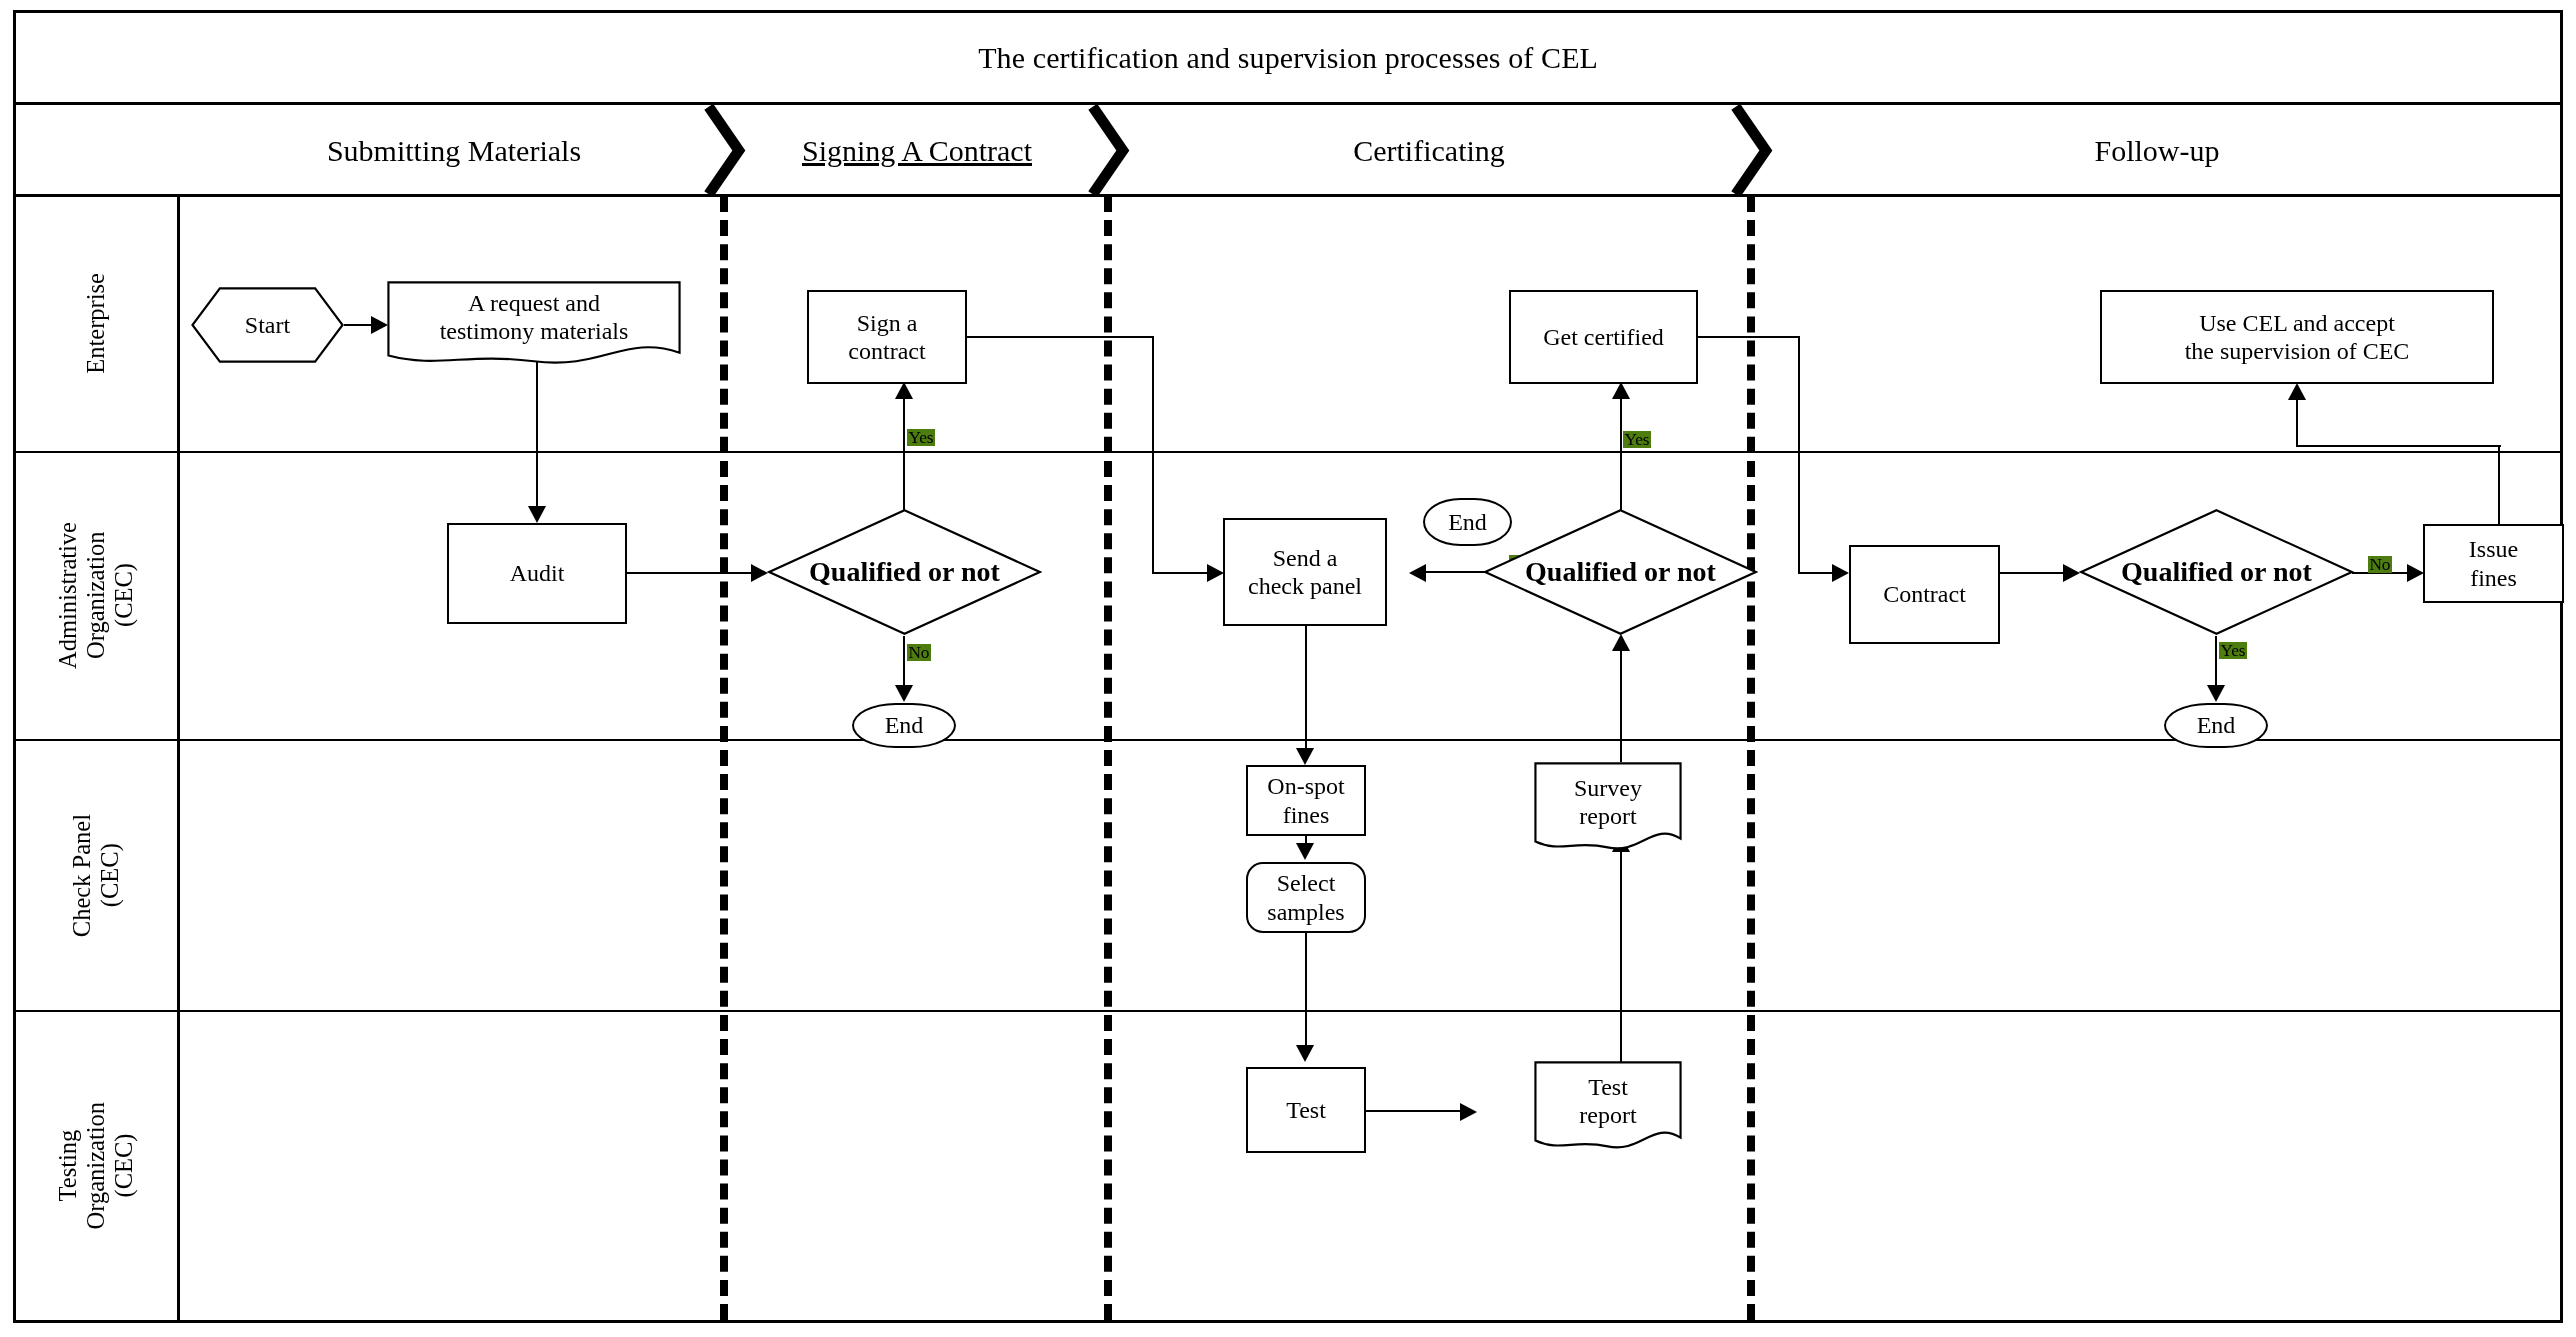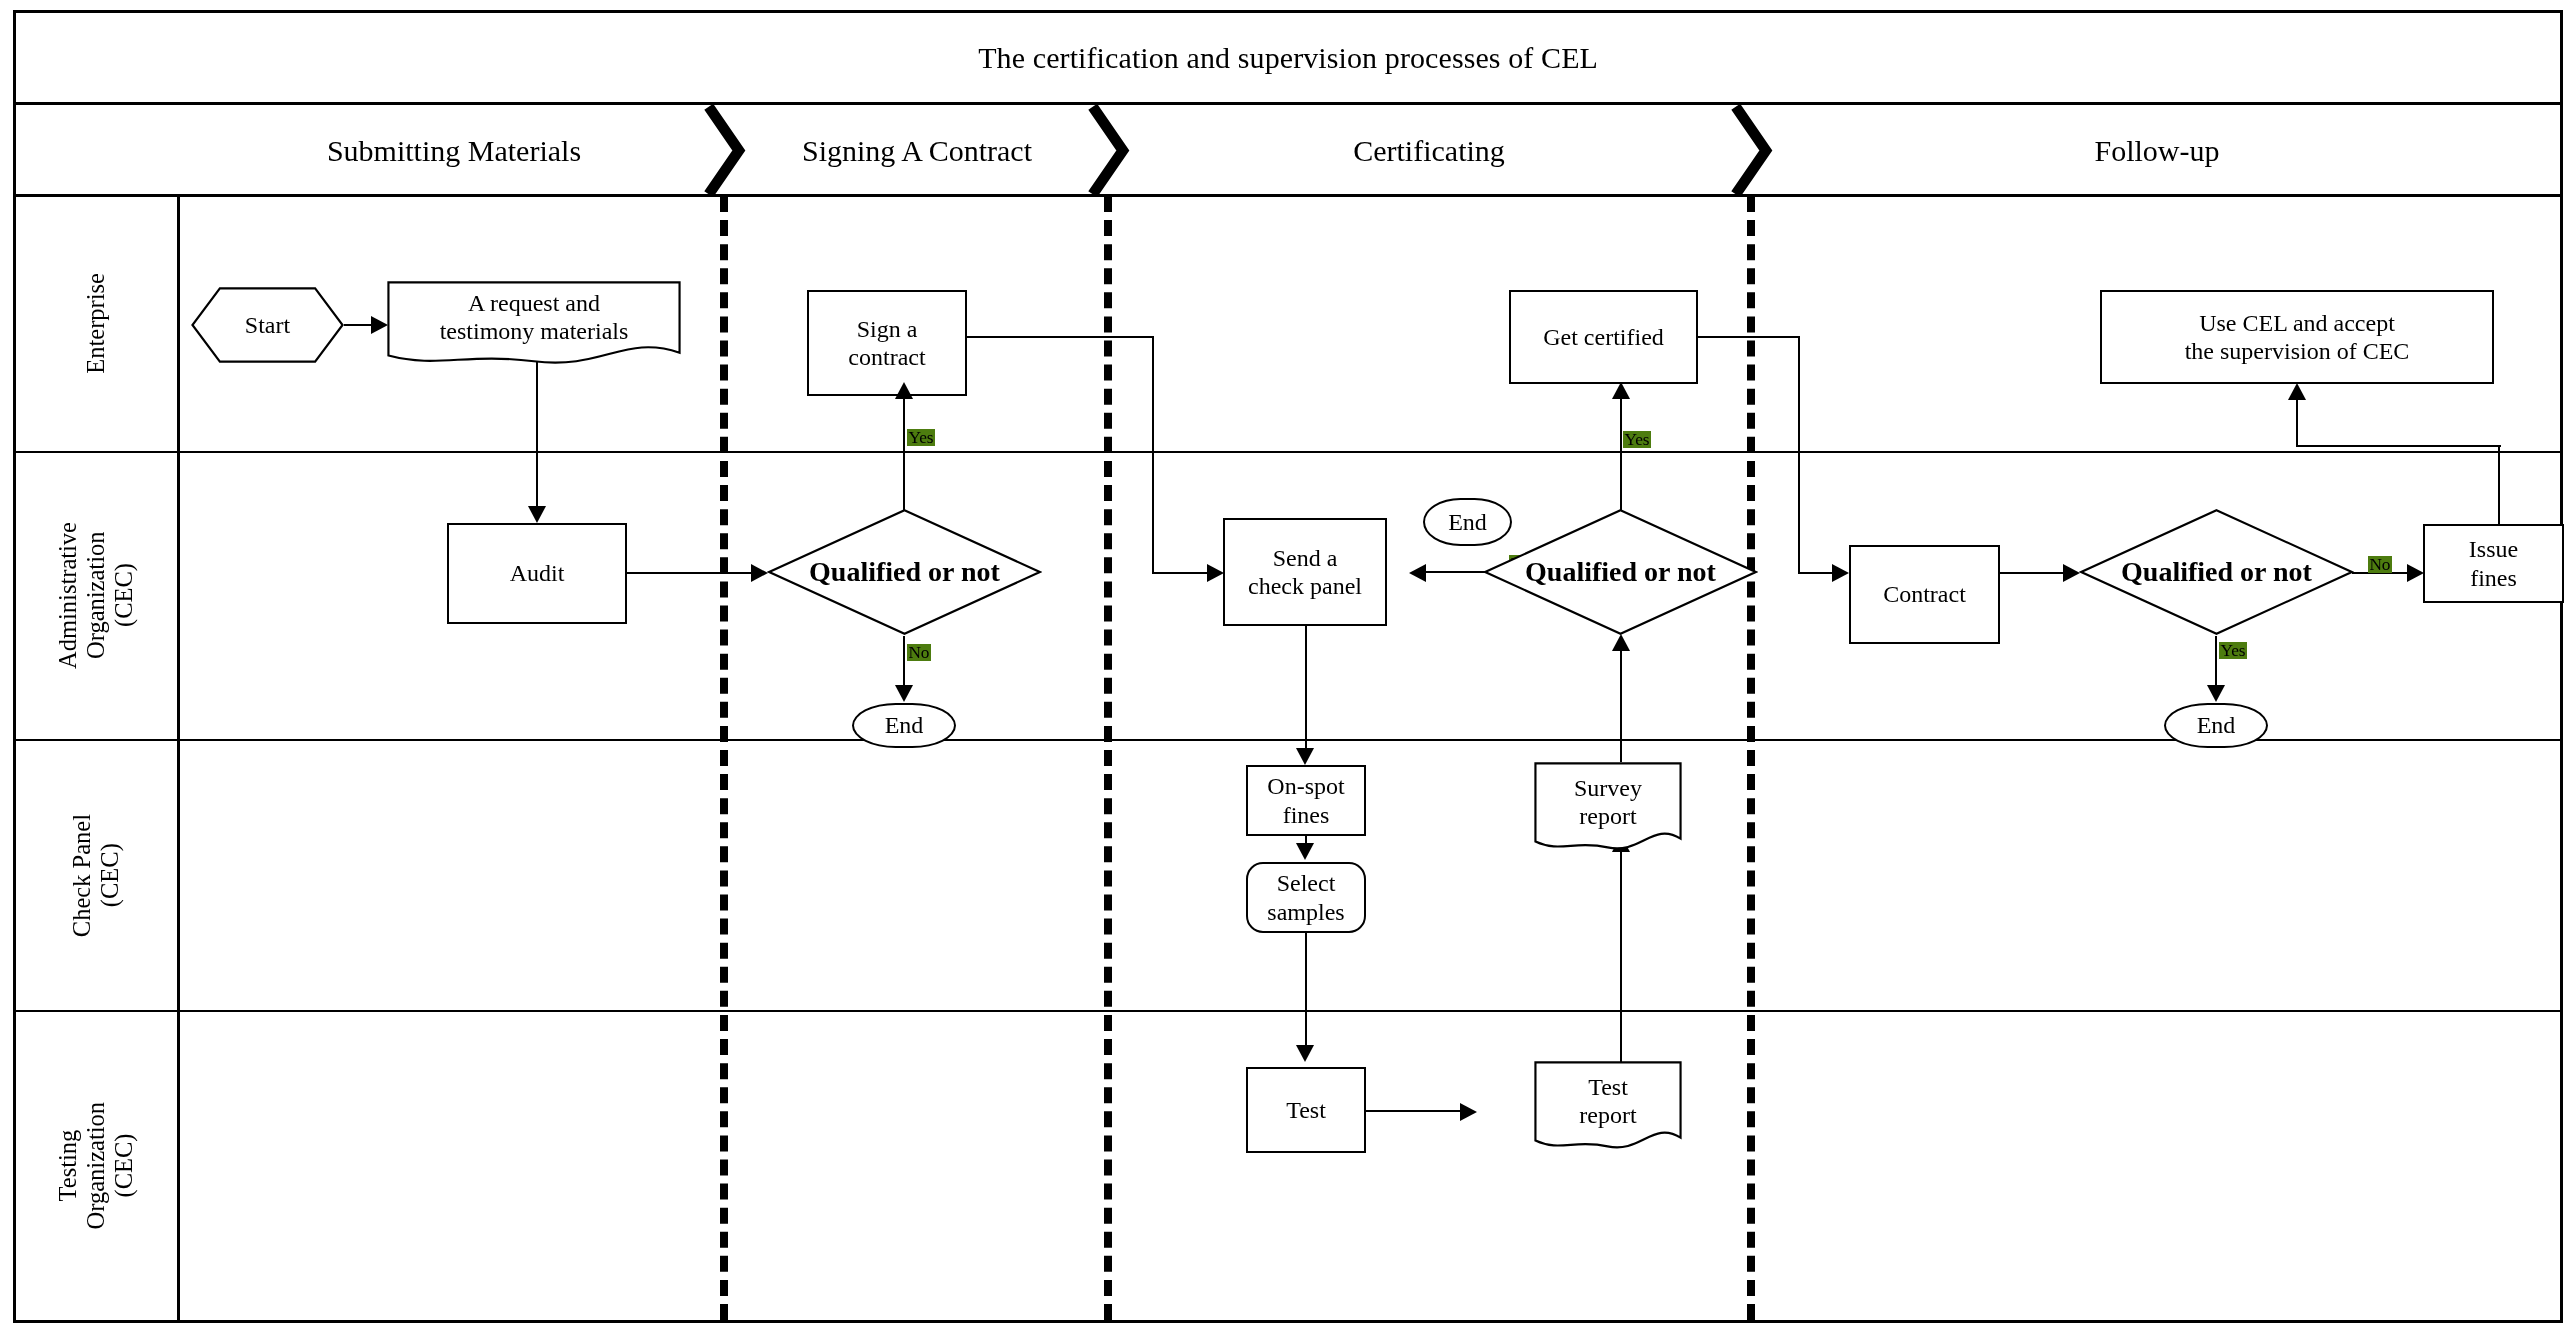--- a/index.html
+++ b/index.html
@@ -68,21 +68,21 @@
 <div id="page">
 
   <div class="frame"></div>
 
   <div class="title">The certification and supervision processes of CEL</div>
   <div class="hrule" style="left:13px;top:102px;width:2550px;"></div>
 
   <div class="phase" style="left:180px;width:548px;">
      <span>Submitting Materials</span>
   </div>
-  <div class="phase" style="left:728px;width:378px;">
+  <div class="phase" style="left:728px;width:378px;text-decoration:underline;">
      <span>Signing A Contract</span>
   </div>
   <div class="phase" style="left:1110px;width:638px;">
      <span>Certificating</span>
   </div>
   <div class="phase" style="left:1755px;width:804px;">
      <span>Follow-up</span>
   </div>
 
   <svg class="chev" style="left:703px;" viewBox="0 0 60 126">
@@ -139,21 +139,21 @@
     <svg class="shapesvg" viewBox="0 0 408 120" preserveAspectRatio="none">
       <path d="M2,2 L406,2 L406,100 C330,74 300,124 204,112 C110,100 70,122 2,104 Z" fill="#fff" stroke="#000" stroke-width="3"></path>
     </svg>
     <span class="lbl" style="white-space:pre-line;transform:translateY(-7.2px);">A request and
 testimony materials</span>
   </div>
 
   <div class="conn cv" style="left:536px;top:360px;height:157px;"></div>
   <div class="arrow ar-down" style="left:528px;top:506px;"></div>
 
-  <div class="node rect" style="left:807px;top:290px;width:160px;height:106px;">
+  <div class="node rect" style="left:807px;top:290px;width:160px;height:94px;">
     <span style="white-space:pre-line;">Sign a
 contract</span>
   </div>
 
   <div class="node rect" style="left:1509px;top:290px;width:189px;height:94px;">
     <span>Get certified</span>
   </div>
 
   <div class="node rect" style="left:2100px;top:290px;width:394px;height:94px;">
     <span style="white-space:pre-line;">Use CEL and accept

